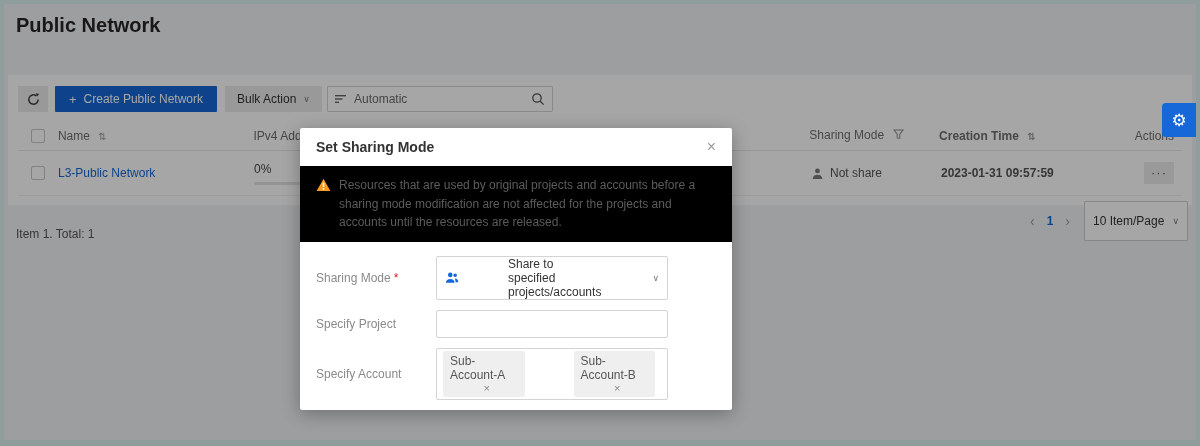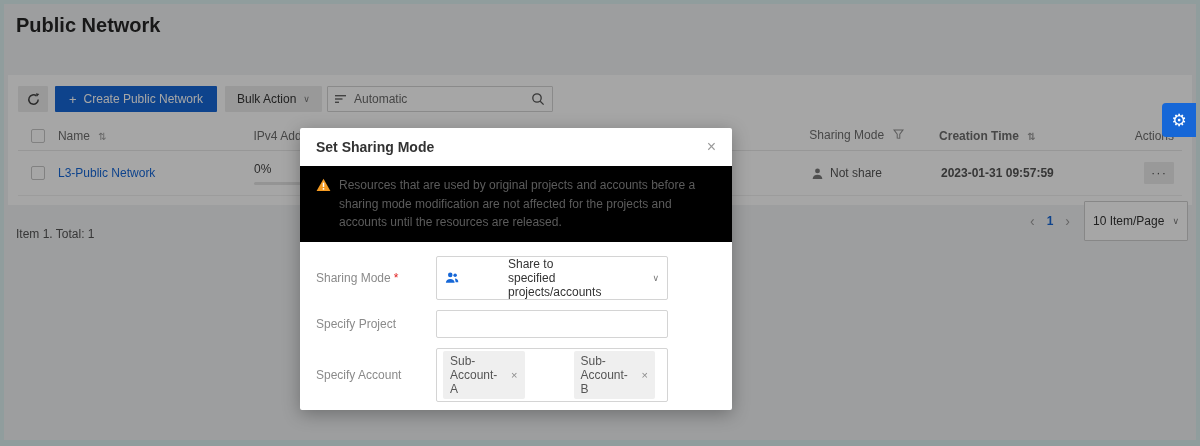--- a/index.html
+++ b/index.html
@@ -81,21 +81,21 @@
   .modal-body { padding:14px 16px 0 16px; }
   .form-row { display:flex; align-items:center; margin-bottom:10px; min-height:28px; }
   .form-label { width:120px; color:#8a8a8a; font-size:12px; flex:0 0 auto; }
   .required { color:#e02020; margin-left:3px; }
   .control { width:232px; min-height:28px; border:1px solid #d4d4d4; border-radius:2px; background:#fff;
              display:flex; align-items:center; padding:0 8px; cursor:pointer;gap:43px; }
   .control.select .sel-text { flex:1; margin-left:6px; color:#333; }
   .control.input { cursor:text; }
   .control.tags { padding:2px 6px; }
   .tag { display:inline-flex; align-items:center; background:#efefef; border-radius:2px;
-         padding:3px 7px; margin-right:6px; color:#555; font-size:12px; }
+         padding:3px 7px; margin-right:6px; color:#555; font-size:12px;flex-direction:column; }
   .tag-close { margin-left:6px; color:#8a8a8a; font-size:11px; cursor:pointer; }
   .modal-footer { position:absolute; right:16px; bottom:12px; display:flex; align-items:center; }
   .btn-cancel { background:none; border:none; color:#333; font-size:12px; cursor:pointer; margin-right:20px; }
   .btn-ok { background:#1667D7; color:#fff; border:none; border-radius:2px; height:26px;
             padding:0 13px; font-size:12px; cursor:pointer; }
 </style>
 </head>
 <body>
 
 <div class="frame">

